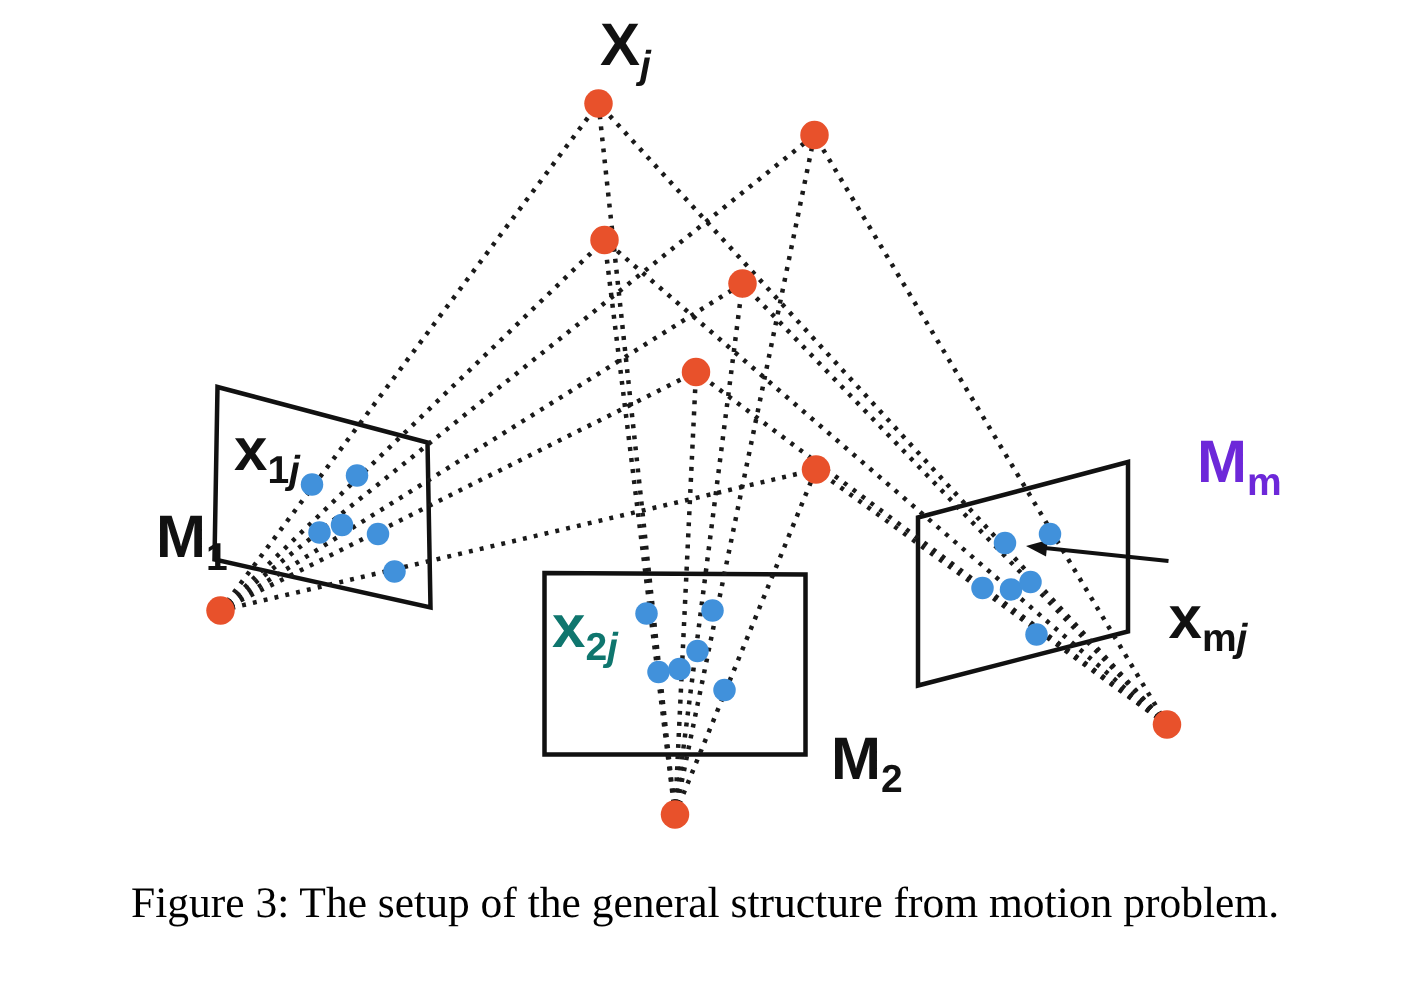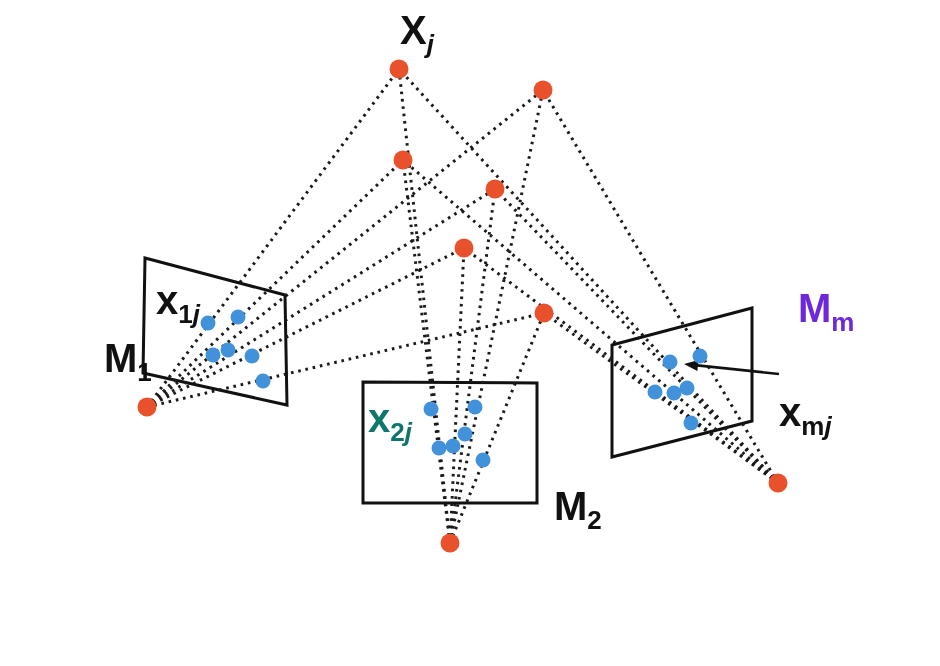--- a/index.html
+++ b/index.html
@@ -78,13 +78,14 @@
     </svg>
   <div id="labels">
       <div class="diagram-label" style="left: 400px; top: 10px; color: rgb(17, 17, 17);"><span>X</span><span class="subi">j</span></div>
       <div class="diagram-label" style="left: 72px; top: 338px; color: rgb(17, 17, 17); margin-left: 32px;"><span>M</span><span class="sub">1</span></div>
       <div class="diagram-label" style="left: 144px; top: 280px; color: rgb(17, 17, 17); padding-left: 12px;"><span>x</span><span class="sub">1</span><span class="subi">j</span></div>
       <div class="diagram-label" style="left: 368px; top: 398px; color: #0f766e;"><span>x</span><span class="sub">2</span><span class="subi">j</span></div>
       <div class="diagram-label" style="left: 554px; top: 486px; color: rgb(17, 17, 17);"><span>M</span><span class="sub">2</span></div>
       <div class="diagram-label" style="left: 798px; top: 288px; color: #6d28d9;"><span>M</span><span class="sub">m</span></div>
       <div class="diagram-label" style="left: 779px; top: 352px; color: rgb(17, 17, 17); margin-top: 40px;"><span>x</span><span class="sub">m</span><span class="subi">j</span></div>
     </div>
+  <div class="caption">Figure 3: The setup of the general structure from motion problem.</div>
 </div>
 
 </body></html>

